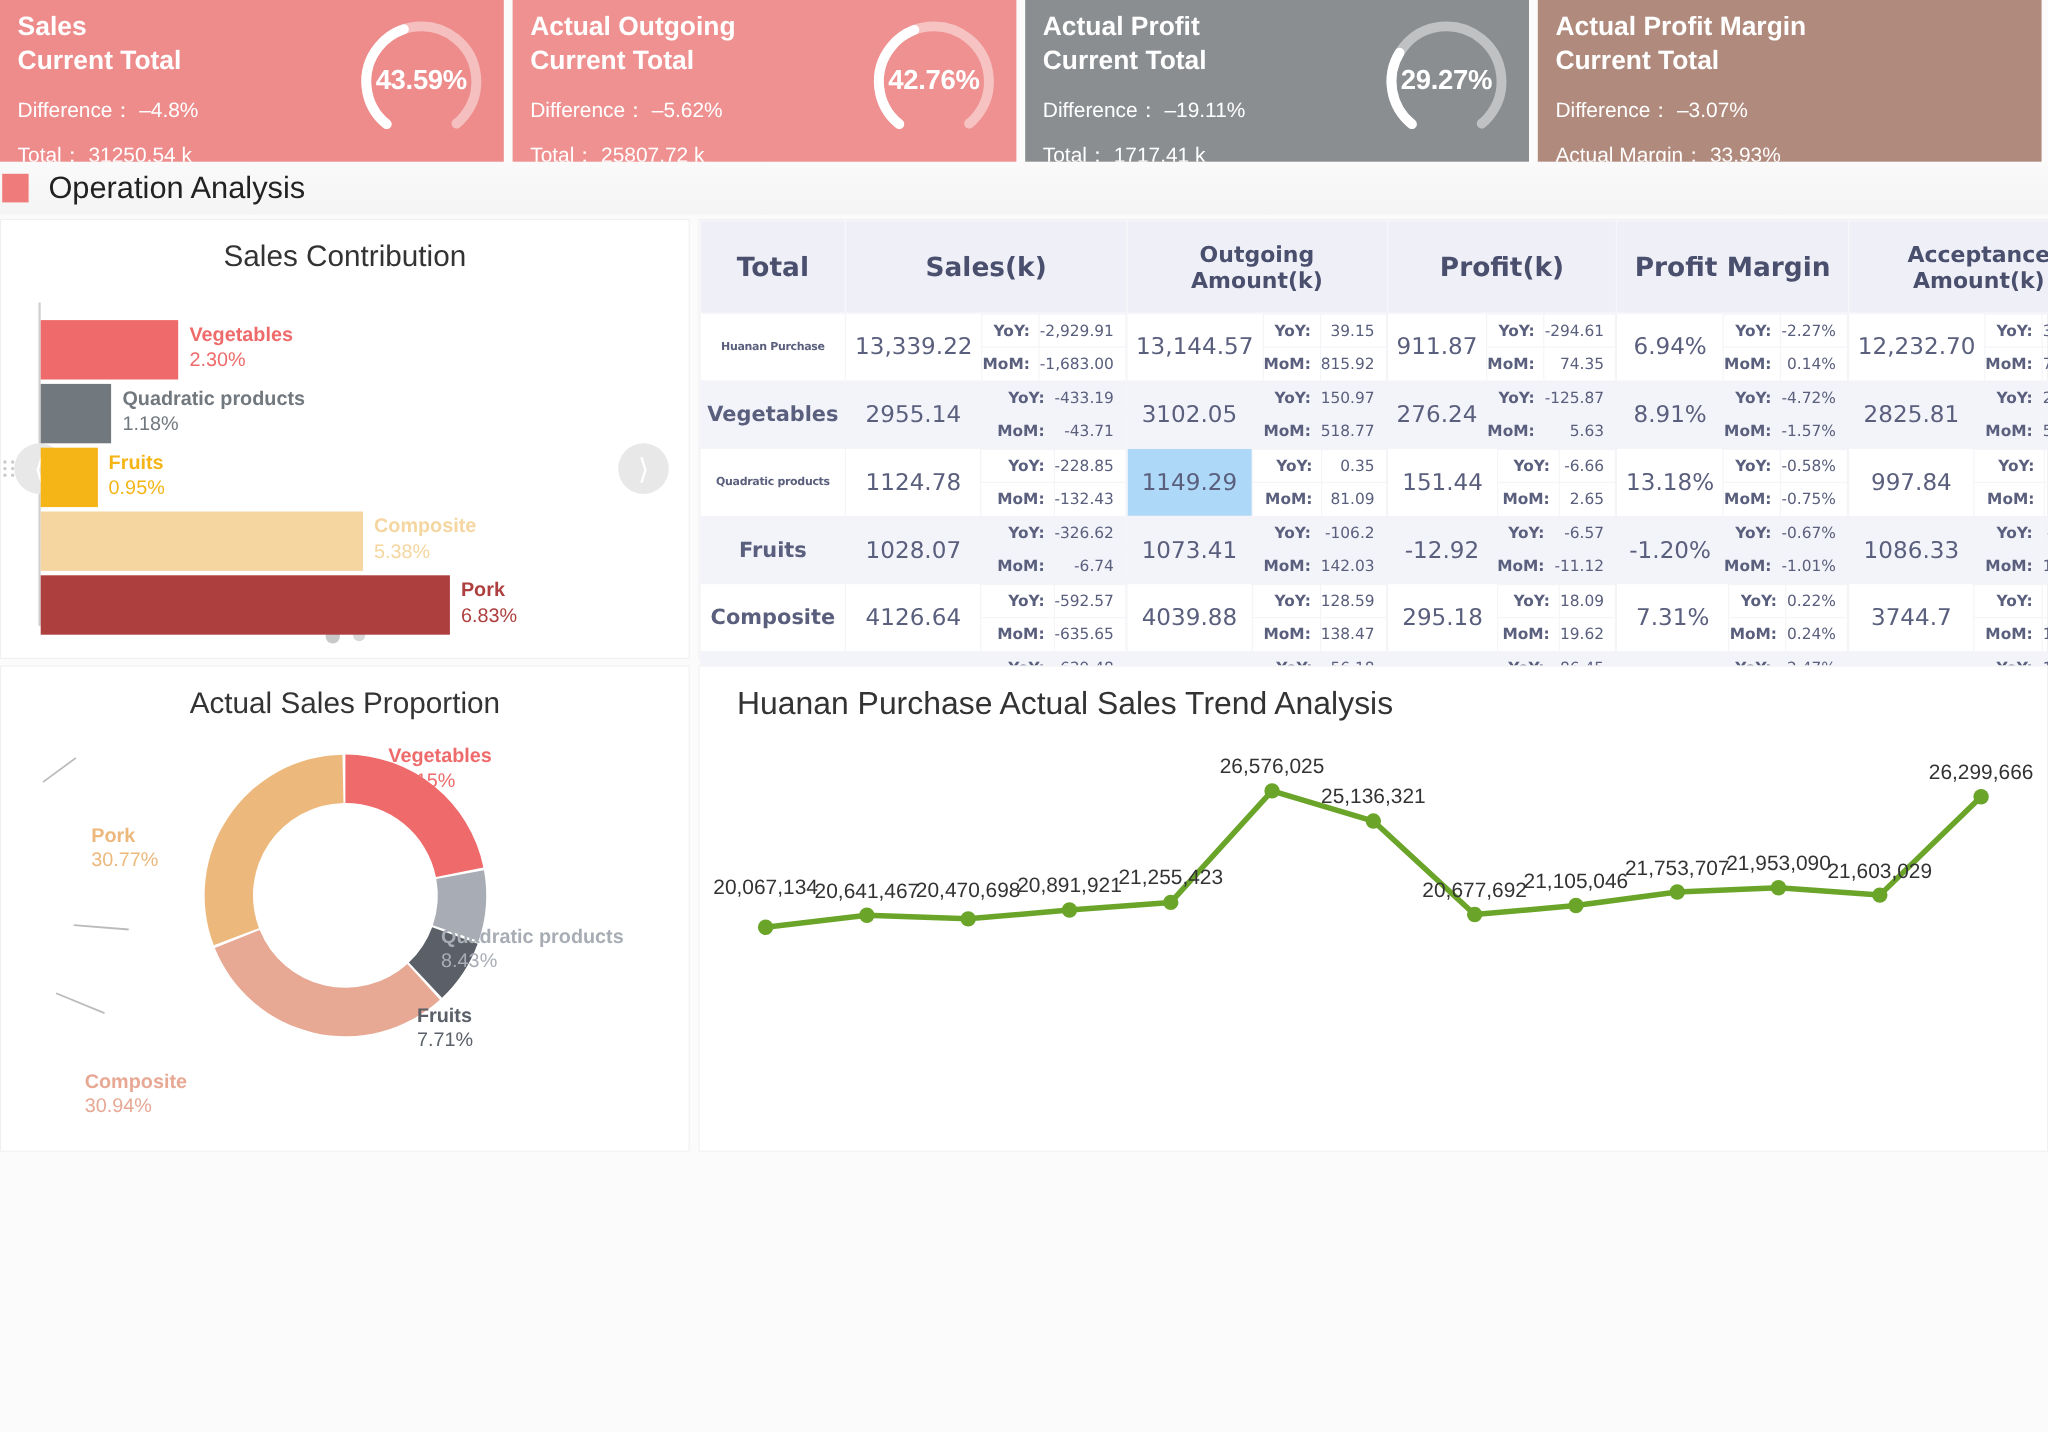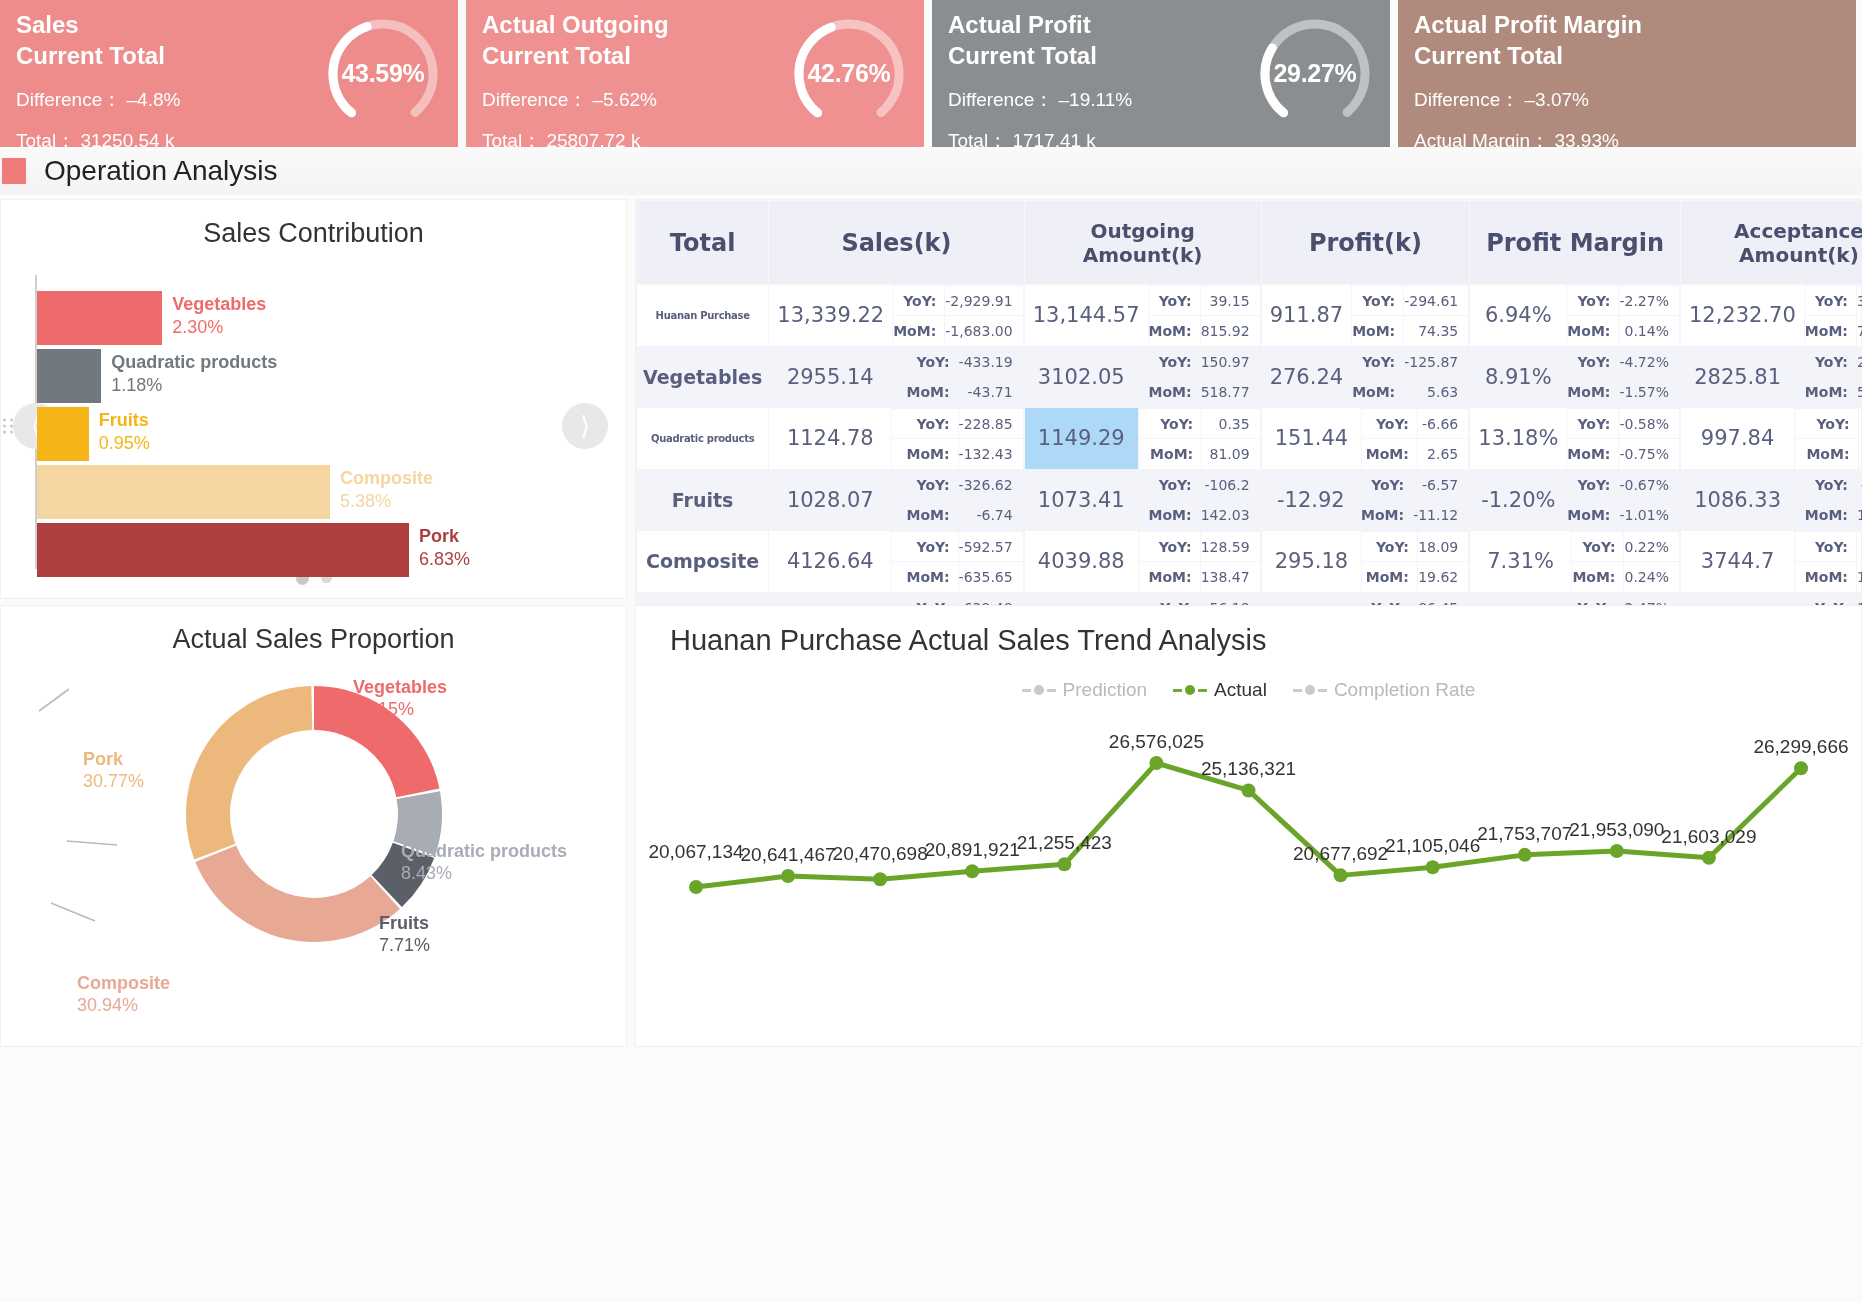--- a/index.html
+++ b/index.html
@@ -1016,40 +1016,20 @@
     <path d="M346,186 L396,190" stroke="#bbb" fill="none" stroke-width="1.6"></path>
     <path d="M330,248 L374,266" stroke="#bbb" fill="none" stroke-width="1.6"></path>
     <path d="M210,300 L228,320 L192,320" stroke="#bbb" fill="none" stroke-width="1.6"></path>
     <path d="M150,110 L120,118" stroke="#bbb" fill="none" stroke-width="1.6"></path>
             </svg>
           </div>
       </div>
 
       <div class="panel p-right" style="height:442px">
         <div class="panel-title left">Huanan Purchase Actual Sales Trend Analysis</div>
-        <div class="legend" id="legend">
-            <div class="leg">
-              <span class="leg-mark" style="color:#c9c9c9">
-                <span class="leg-dot"></span>
-              </span>
-      <span style="color:#b9b9b9">Prediction</span>
-            </div>
-            <div class="leg">
-              <span class="leg-mark" style="color:#6aa52a">
-                <span class="leg-dot"></span>
-              </span>
-      <span style="color:#333">Actual</span>
-            </div>
-            <div class="leg">
-              <span class="leg-mark" style="color:#c9c9c9">
-                <span class="leg-dot"></span>
-              </span>
-      <span style="color:#b9b9b9">Completion Rate</span>
-            </div>
-          </div>
         <div class="linechart" id="lineChart">
             <svg viewBox="0 0 1225 300">
               <path d="M60,180 L152.08333333333331,169.05845988202907 L244.16666666666666,172.31175694907165 L336.25,164.2870946832571 L428.3333333333333,157.3620673629348 L520.4166666666666,56 L612.5,83.42760571654988 L704.5833333333333,168.36834231822286 L796.6666666666666,160.22687920261686 L888.75,147.86932643364287 L980.8333333333333,144.07090793193495 L1072.9166666666665,150.7398725835169 L1165,61.264877841709136" fill="none" stroke="#6aa52a" stroke-width="5" stroke-linejoin="round" stroke-linecap="round"></path>
               <circle cx="60" cy="180" r="7" fill="#6aa52a"></circle>
               <circle cx="152.08333333333331" cy="169.05845988202907" r="7" fill="#6aa52a"></circle>
               <circle cx="244.16666666666666" cy="172.31175694907165" r="7" fill="#6aa52a"></circle>
               <circle cx="336.25" cy="164.2870946832571" r="7" fill="#6aa52a"></circle>
               <circle cx="428.3333333333333" cy="157.3620673629348" r="7" fill="#6aa52a"></circle>
               <circle cx="520.4166666666666" cy="56" r="7" fill="#6aa52a"></circle>
               <circle cx="612.5" cy="83.42760571654988" r="7" fill="#6aa52a"></circle>

